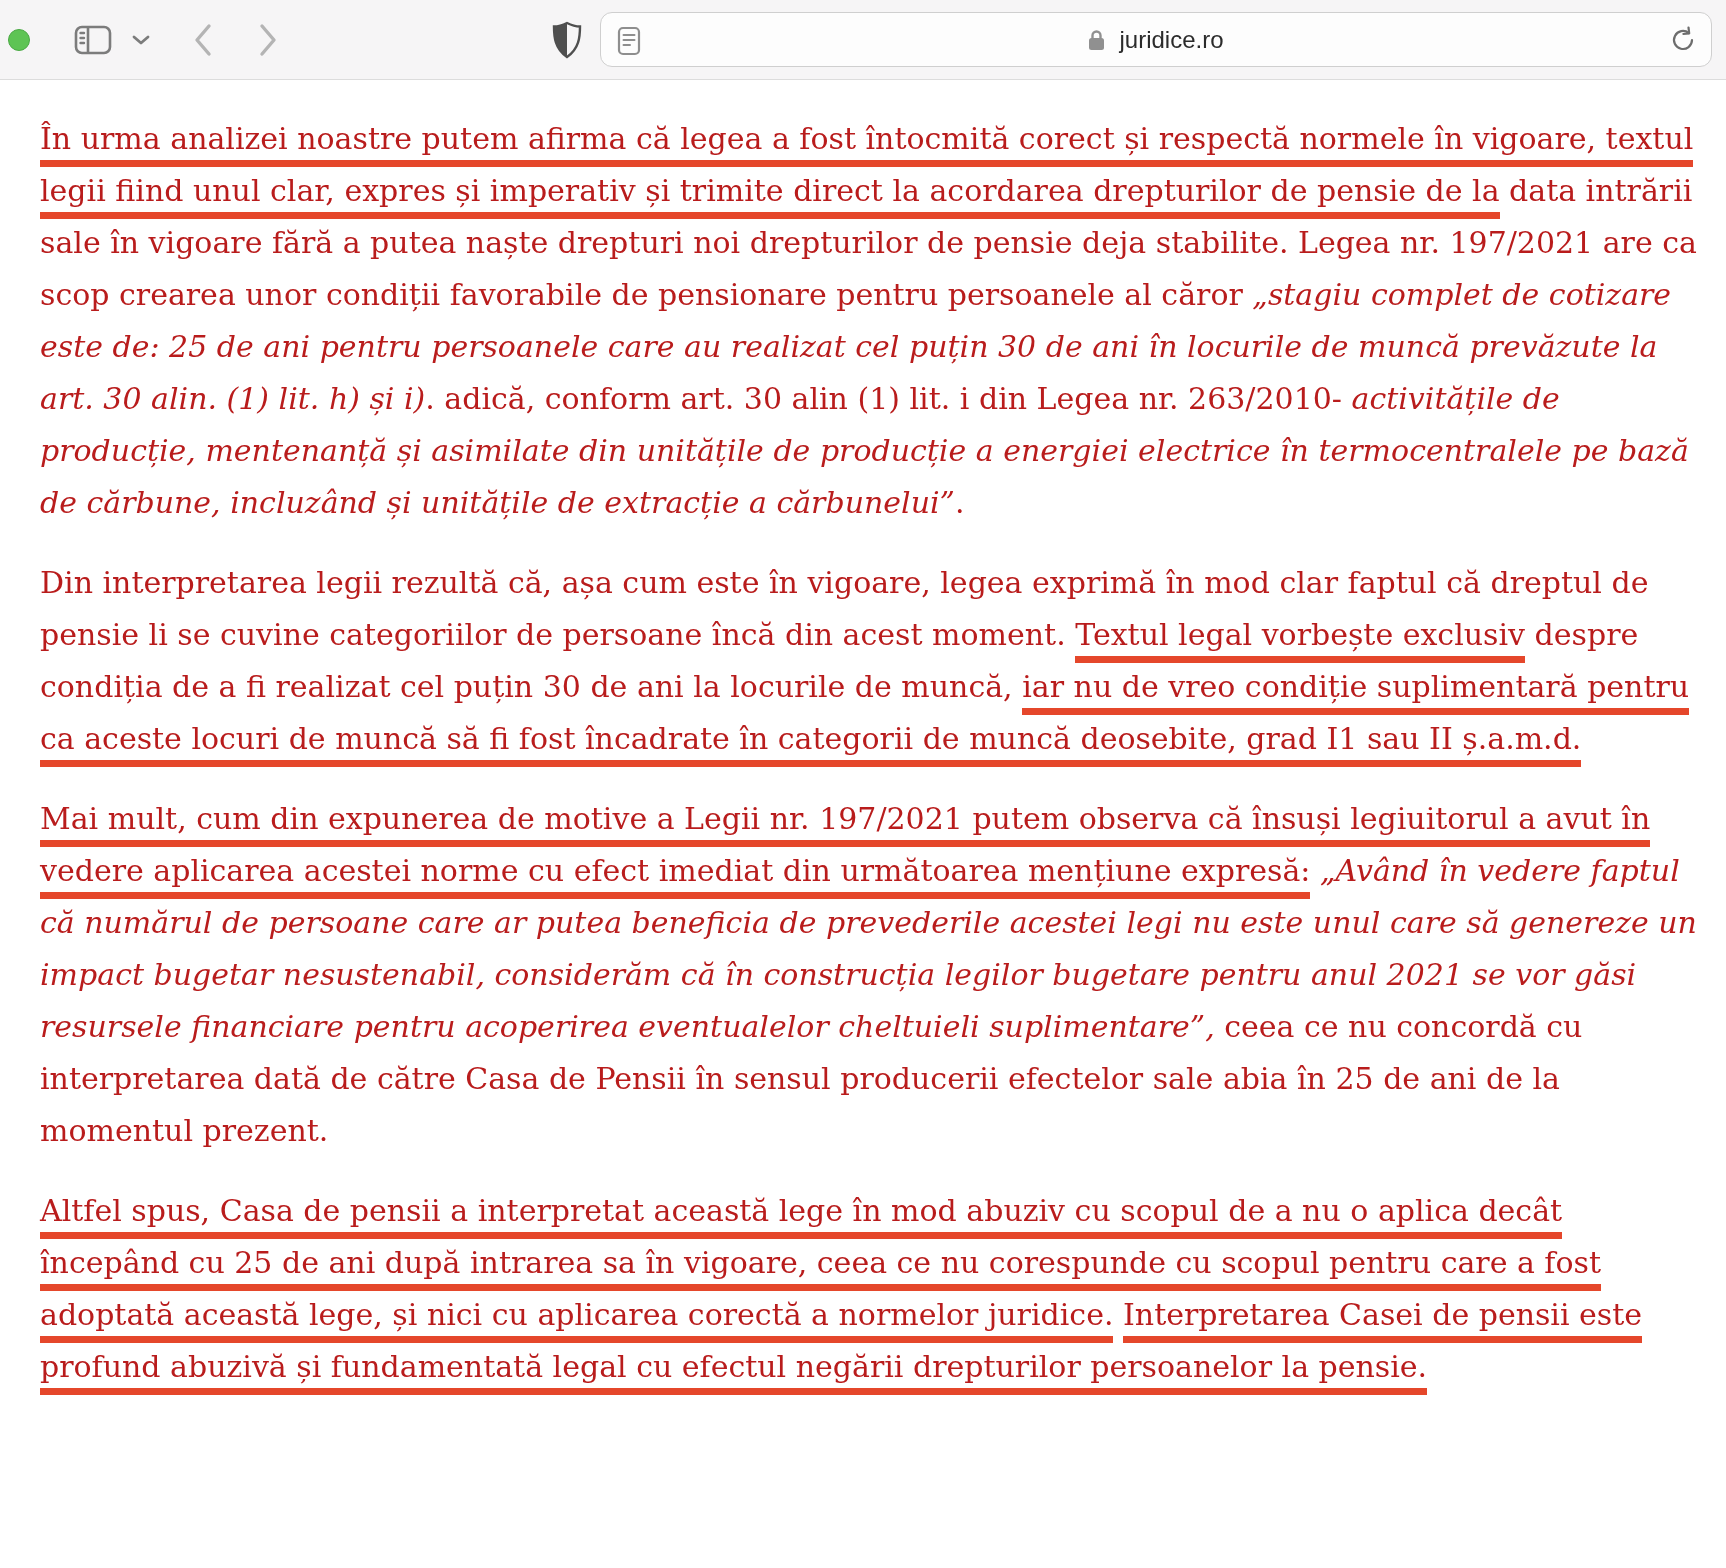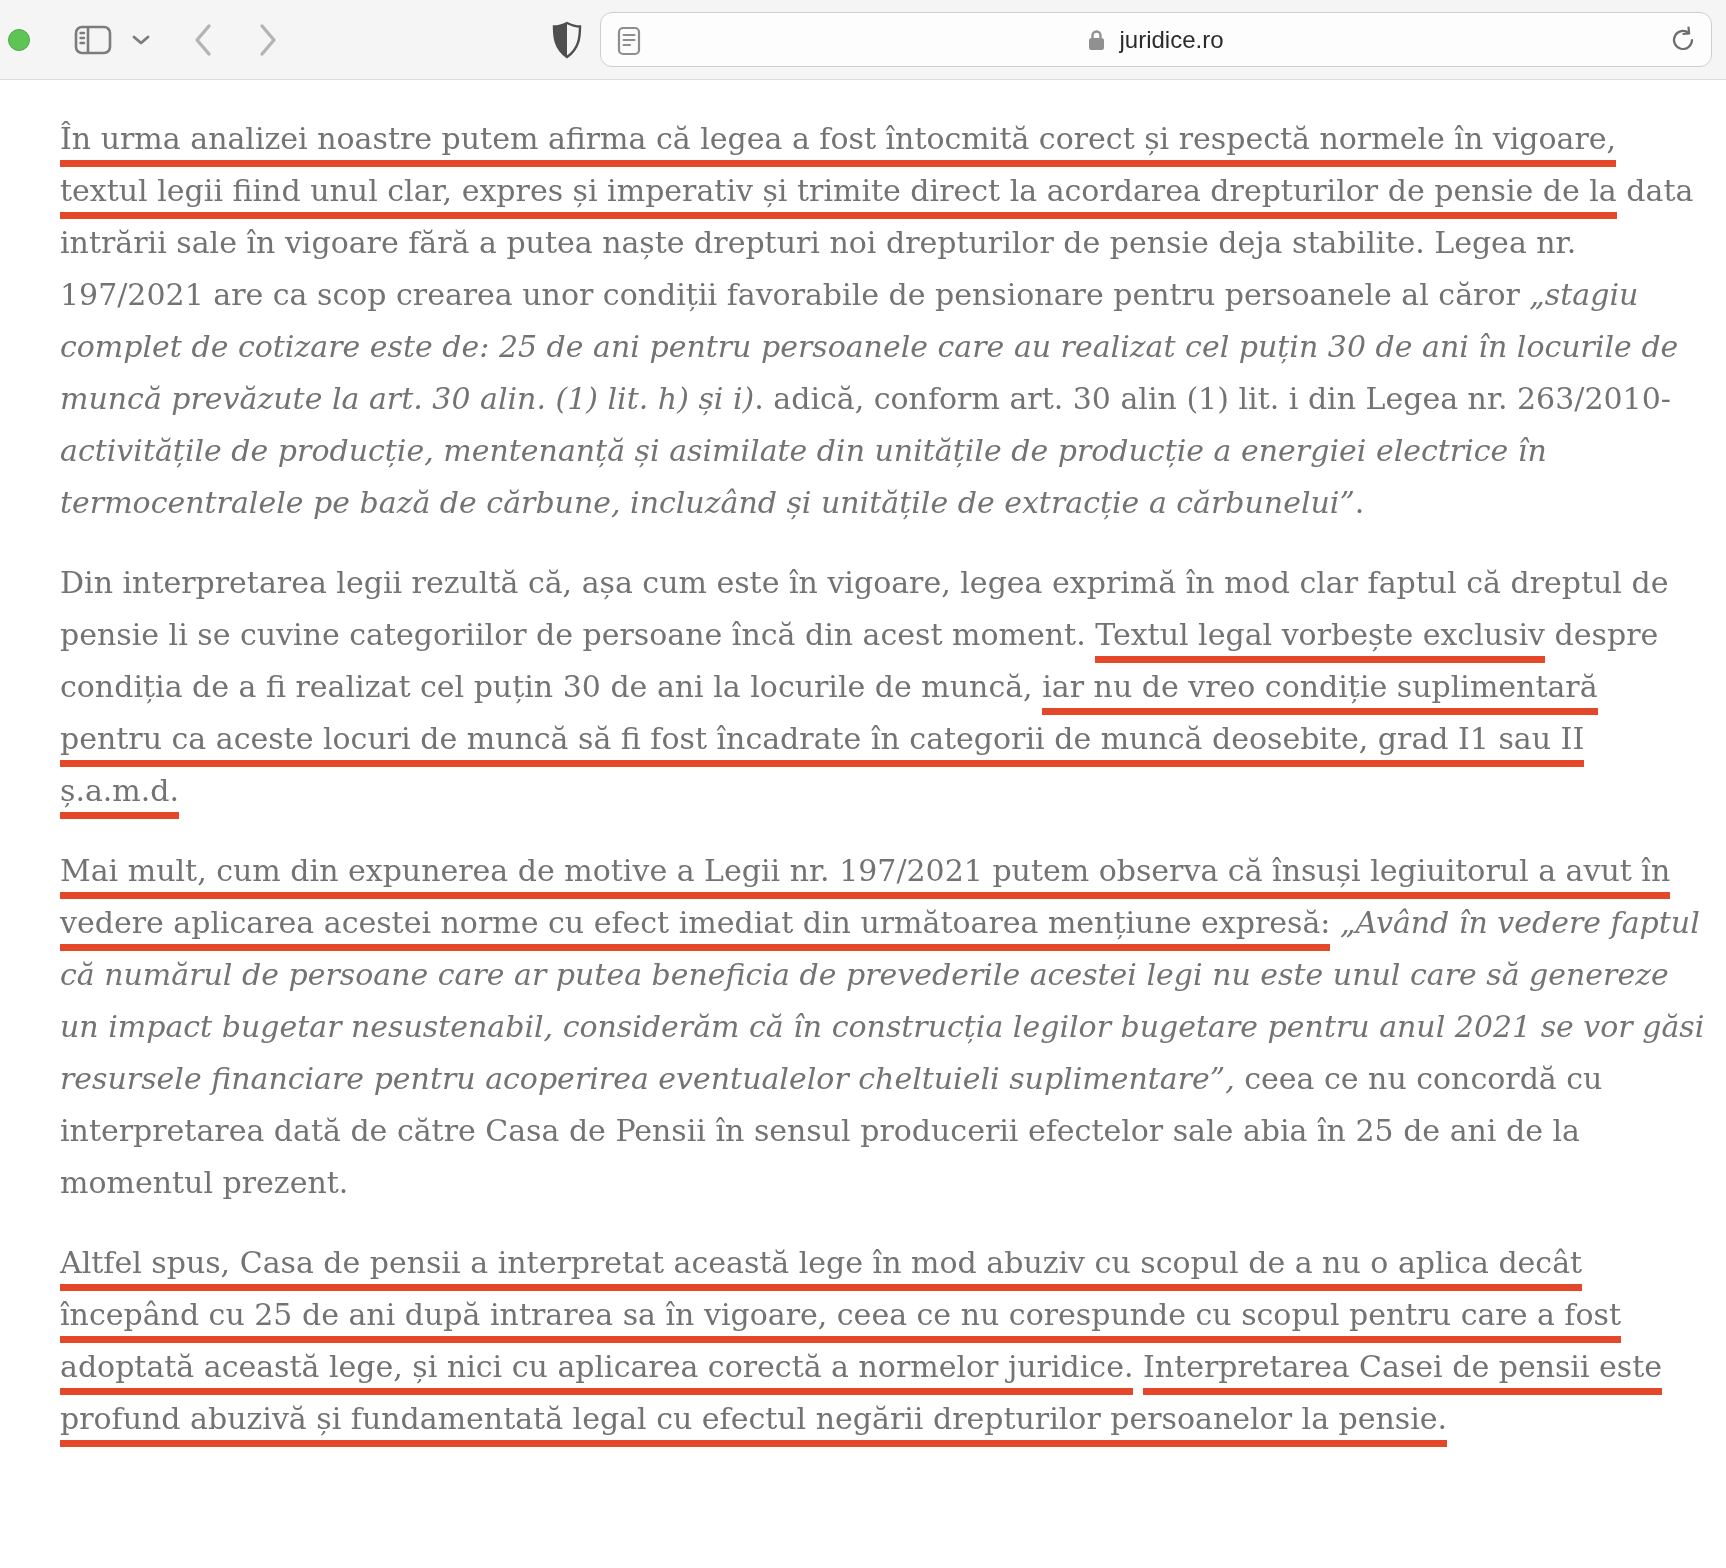--- a/index.html
+++ b/index.html
@@ -20,21 +20,21 @@
     position:absolute;left:600px;right:14px;top:12px;height:55px;
     background:#fdfdfd;border:1px solid #cfcfcf;border-radius:12px;
     display:flex;align-items:center;justify-content:center;box-sizing:border-box;
   }
   .url-center{display:flex;align-items:center;gap:14px;color:#2b2b2b;font-size:24px;}
   .reader-ic{position:absolute;left:16px;top:13px;}
   .reload-ic{position:absolute;right:14px;top:13px;}
   
   .content{
     padding:33px 18px 0 40px;
-    font-size:30px;line-height:52px;color:#737373;margin-left:20px;
+    font-size:30px;line-height:52px;color:#b91c1c;
   }
   .content p{margin:0 0 28px 0;}
   .it{font-style:italic;}
   .bd{font-weight:normal;}
   .rl{
     border-bottom:7px solid #e5472b;
     padding-bottom:4px;
     box-decoration-break:clone;-webkit-box-decoration-break:clone;
   }
 </style>

